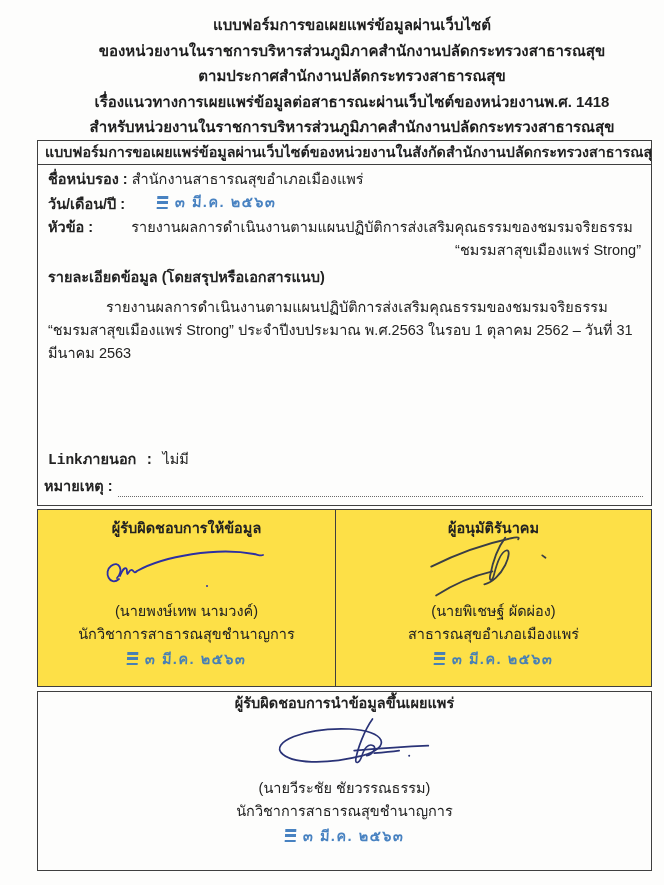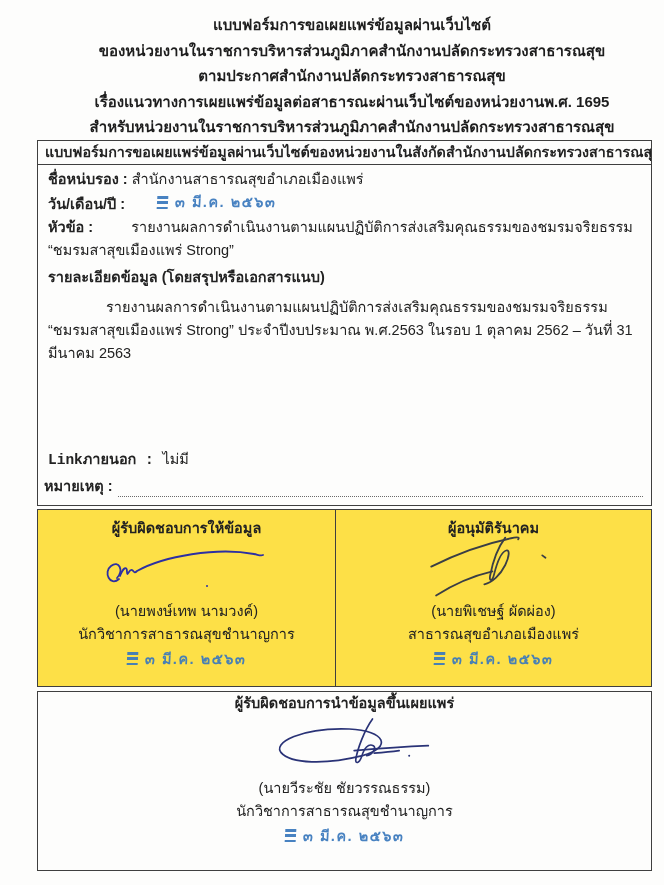--- a/index.html
+++ b/index.html
@@ -30,21 +30,21 @@
     font-weight:700; font-size:14.3px; line-height:20px;
     padding:1px 7px 2px 7px;
     border-bottom:1.6px solid var(--border,#3f3f3f);
     white-space:nowrap; overflow:hidden;
   }
   .box-body { position:relative; height:340px; padding:3px 10px 0 10px; }
   .field-line { line-height:23px; white-space:nowrap; }
   .lbl { font-weight:700; }
   .date-line .stamp { margin-left:28px; }
   .topic-line .topic-text { margin-left:34px; }
-  .quote-line { line-height:23px; }
+  .quote-line { line-height:23px;text-align:right; }
   .details-heading { font-weight:700; line-height:23px; margin-top:4px; }
   .details-para {
     margin-top:7px; line-height:23px; text-indent:58px;
     text-align:left;
   }
   .link-line { position:absolute; left:10px; right:10px; bottom:33px;font-family:Liberation Mono, monospace; }
   .note-line {
     position:absolute; left:6px; right:8px; bottom:8px;
     display:flex; align-items:flex-end;
   }
@@ -88,21 +88,21 @@
 </style>
 </head>
 <body>
 
 <div class="page">
 
   <header class="doc-header">
     <div class="hline">แบบฟอร์มการขอเผยแพร่ข้อมูลผ่านเว็บไซต์</div>
     <div class="hline">ของหน่วยงานในราชการบริหารส่วนภูมิภาคสำนักงานปลัดกระทรวงสาธารณสุข</div>
     <div class="hline">ตามประกาศสำนักงานปลัดกระทรวงสาธารณสุข</div>
-    <div class="hline">เรื่องแนวทางการเผยแพร่ข้อมูลต่อสาธารณะผ่านเว็บไซต์ของหน่วยงานพ.ศ. 1695</div>
+    <div class="hline">เรื่องแนวทางการเผยแพร่ข้อมูลต่อสาธารณะผ่านเว็บไซต์ของหน่วยงานพ.ศ. 1418</div>
     <div class="hline">สำหรับหน่วยงานในราชการบริหารส่วนภูมิภาคสำนักงานปลัดกระทรวงสาธารณสุข</div>
   </header>
 
   <section class="main-box">
     <div class="box-title">แบบฟอร์มการขอเผยแพร่ข้อมูลผ่านเว็บไซต์ของหน่วยงานในสังกัดสำนักงานปลัดกระทรวงสาธารณสุข</div>
     <div class="box-body">
 
       <div class="field-line">
         <span class="lbl">ชื่อหน่บรอง :</span>
         <span>สำนักงานสาธารณสุขอำเภอเมืองแพร่</span>

